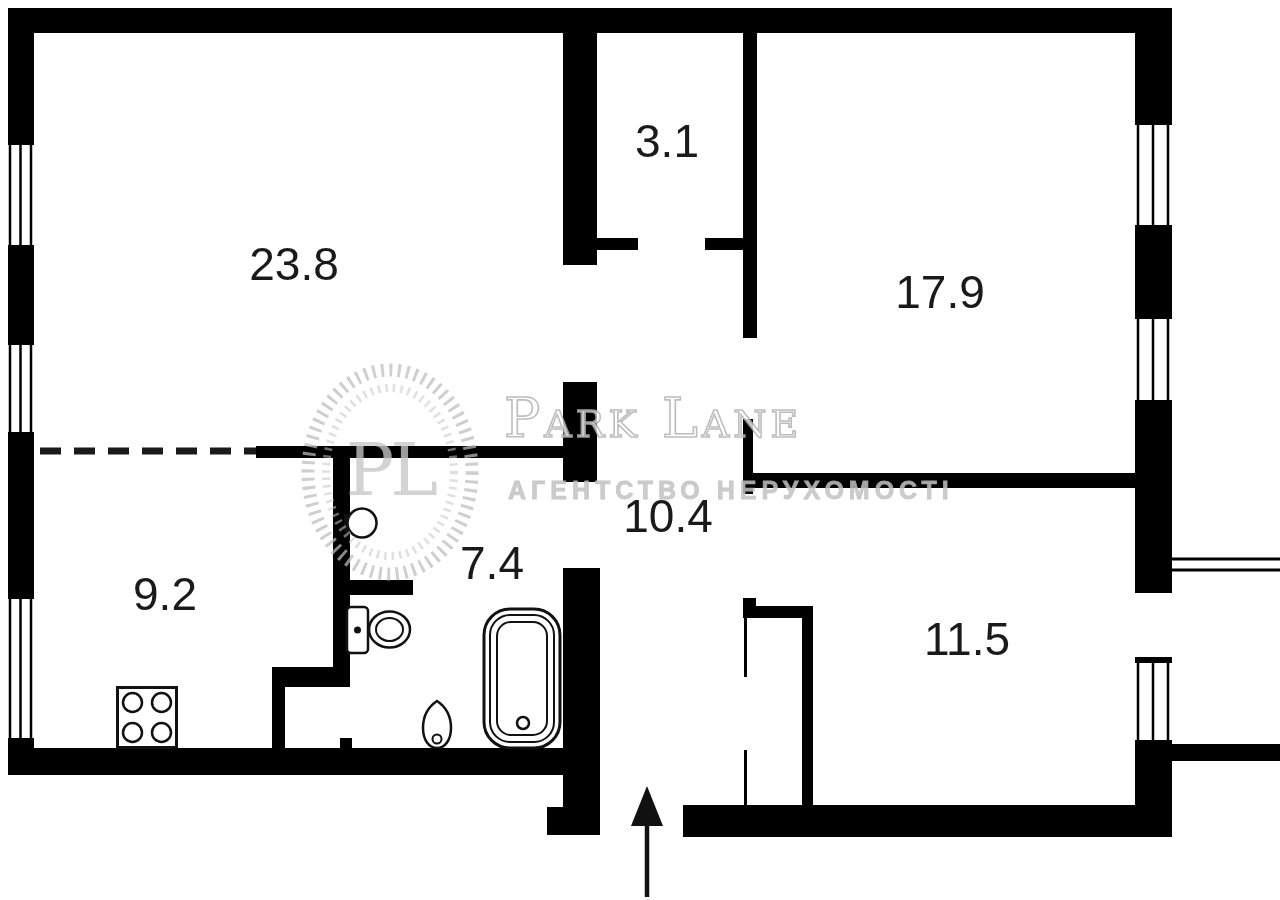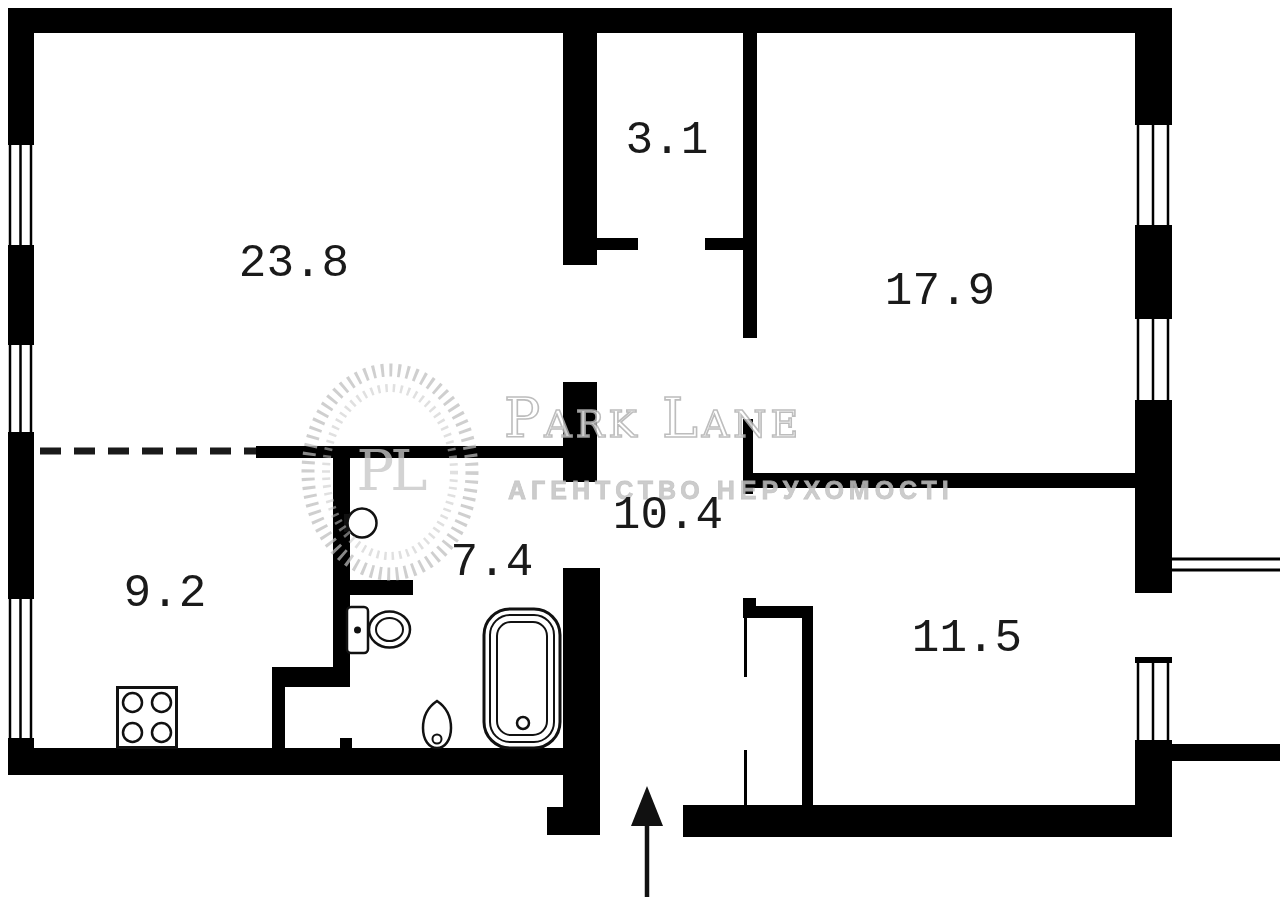--- a/index.html
+++ b/index.html
@@ -3,32 +3,32 @@
 <meta charset="utf-8">
 <style>
   html,body{margin:0;padding:0;background:#ffffff;}
   body{width:1280px;height:900px;position:relative;overflow:hidden;
        font-family:"Liberation Sans", sans-serif;}
   .plan-wrap{position:absolute;inset:0;}
   svg{position:absolute;left:0;top:0;}
   
   .room-label{position:absolute;transform:translate(-50%,-50%);
               font-size:46px;color:#1a1a1a;white-space:nowrap;
-              font-family:Liberation Mono, monospace;}
+              font-family:Liberation Sans, sans-serif;}
   .lbl-0{left:294px;top:264px;}
   .lbl-1{left:667px;top:141px;}
   .lbl-2{left:940px;top:292px;}
   .lbl-3{left:668px;top:516px;}
   .lbl-4{left:462px;top:563px;margin-left:30px;}
   .lbl-5{left:165px;top:594px;}
   .lbl-6{left:967px;top:639px;}
   
   .watermark{position:absolute;inset:0;pointer-events:none;opacity:.85;}
   .wm-monogram{position:absolute;left:390px;top:470px;transform:translate(-50%,-50%);
-               font-family:"DejaVu Serif",serif;font-size:56px;color:#c7c7c7;
+               font-family:"DejaVu Serif",serif;font-size:72px;color:#c7c7c7;
                letter-spacing:-4px;opacity:.92;}
   .wm-brand{position:absolute;left:504px;top:392px;
             font-family:"DejaVu Serif",serif;font-variant:small-caps;
             font-size:54px;line-height:1;color:rgba(255,255,255,.95);
             -webkit-text-stroke:1.6px #b2b2b2;letter-spacing:4px;white-space:nowrap;}
   .wm-tagline{position:absolute;left:508px;top:476px;
               font-family:"Liberation Sans",sans-serif;font-weight:bold;
               font-size:25px;color:#c4c4c4;letter-spacing:5px;white-space:nowrap;
               -webkit-text-stroke:.8px #bdbdbd;}
 </style>

